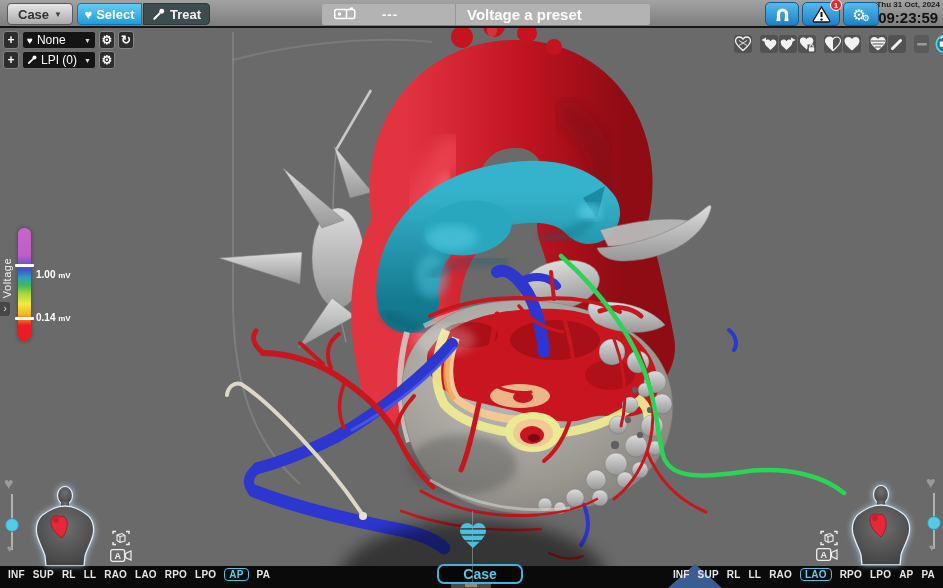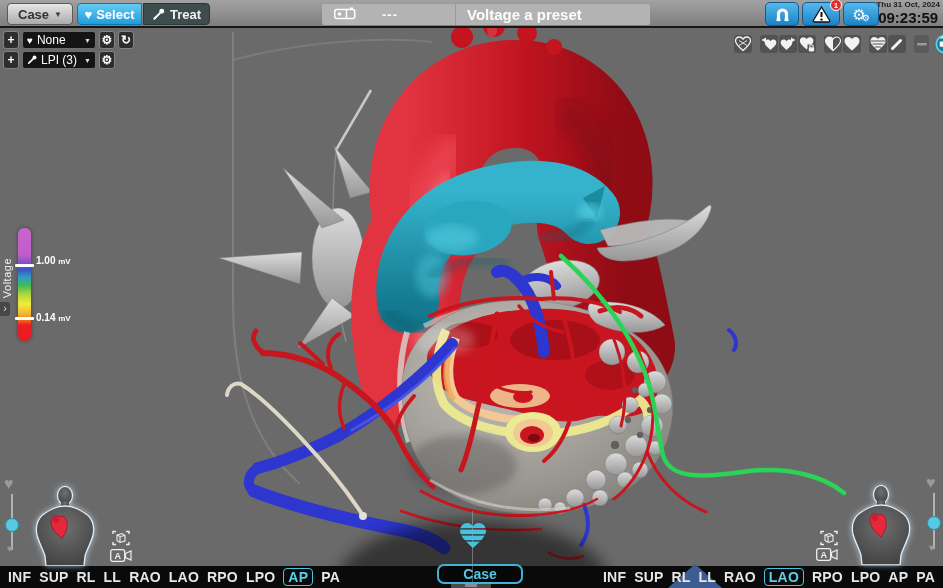--- a/index.html
+++ b/index.html
@@ -65,21 +65,21 @@
                    #2f9fc0 44%,#3fbc55 51%,#a9d43f 58%,#f0ee3c 67%,#f3b62d 76%,#f0861f 80%,#ee1c24 86%,#e81b23 100%);
         box-shadow:0 0 4px rgba(0,0,0,.4)}
   .vmark{position:absolute;left:15px;width:19px;height:3px;background:#fff;z-index:13;border-radius:1px}
   .vval{position:absolute;left:36px;color:#fff;font-size:10px;font-weight:bold;z-index:13;white-space:nowrap}
   .vval .u{font-size:8px;font-weight:bold}
   
   .blackbar{position:absolute;left:0;top:566px;width:943px;height:22px;background:#0a0a0a;z-index:4}
   .tri{position:absolute;left:668px;top:564px;width:0;height:0;z-index:5;
        border-left:27px solid transparent;border-right:27px solid transparent;border-bottom:24px solid #3c5d92}
   .orients{position:absolute;top:569px;display:flex;gap:8px;align-items:center;z-index:6;
-           font-size:14px;font-weight:bold;color:#e6e6e6;letter-spacing:.2px}
+           font-size:10px;font-weight:bold;color:#e6e6e6;letter-spacing:.2px}
   .orients.left{left:8px}.orients.right{right:8px}
   .orients .active{color:#59cfe9;border:1.5px solid #4cc3e3;border-radius:4px;padding:0 4px;margin:-2px 0}
   .startbtn{position:absolute;left:437px;top:564px;width:86px;height:20px;z-index:7;
             border:2px solid #3db4d8;border-radius:7px;color:#52c9e8;font-size:14px;font-weight:bold;
             text-align:center;line-height:16px;background:rgba(0,0,0,.25)}
   .centerline{position:absolute;left:472px;top:511px;width:1px;height:77px;background:rgba(170,170,170,.55);z-index:5}
   .trayicon{position:absolute;left:451px;top:583px;width:40px;height:5px;background:#4a4a4a;z-index:6;border-radius:1px}
   .trayicon i{position:absolute;left:14px;top:1px;width:12px;height:3px;background:#8a8a8a;display:block}
   
   .heartslider{position:absolute;z-index:8}
@@ -333,21 +333,21 @@
         <span class="g">↻</span>
       </div>
   </div>
   <div class="ctlrow" style="left:3px;top:51px">
     <div class="sqbtn">+</div>
     <div class="dd">
       <svg width="10" height="10" viewBox="0 0 14 14">
         <line x1="2.5" y1="11.5" x2="8.5" y2="5.5" stroke="#fff" stroke-width="2.4" stroke-linecap="round"></line>
         <circle cx="10.5" cy="3.5" r="2.8" fill="#fff"></circle>
       </svg>
-      <span class="lbl">LPI (3)</span>
+      <span class="lbl">LPI (0)</span>
       <span class="caret">▼</span>
     </div>
     <div class="sqbtn">
         <span class="g">⚙</span>
       </div>
   </div>
 
   <div class="viewtools">
     <div class="vtgroup">
       <div class="vtbtn">
@@ -423,21 +423,21 @@
         <path d="M 5 4.2 A 5.5 5.5 0 0 1 12.6 3.6" fill="none" stroke="#fff" stroke-width="1.1"></path>
         <path d="M 13.6 2.4 L 12.2 4.4 L 14.6 4.8 Z" fill="#fff"></path>
       </svg>
     </div>
   </div>
 
   <div class="vlabel">Voltage</div>
   <div class="vchevron">›</div>
   <div class="vbar"></div>
   <div class="vmark" style="top:264px"></div>
-  <div class="vval" style="top:255px"><span>1.00</span> <span class="u">mV</span></div>
+  <div class="vval" style="top:269px"><span>1.00</span> <span class="u">mV</span></div>
   <div class="vmark" style="top:317px"></div>
   <div class="vval" style="top:312px"><span>0.14</span> <span class="u">mV</span></div>
 
   <div class="heartslider" style="left:0;top:474px;width:26px;height:90px">
     <div class="hs-heart" style="left:4px;top:2px;font-size:16px">♥</div>
     <div class="hs-track" style="left:11px;top:20px;height:56px"></div>
     <div class="hs-handle" style="left:5px;top:44px"></div>
     <div class="hs-heart" style="left:7px;top:70px;font-size:10px">♥</div>
   </div>
   <svg class="bodyfig" style="left:33px;top:486px" width="64" height="80" viewBox="0 0 62 80">

